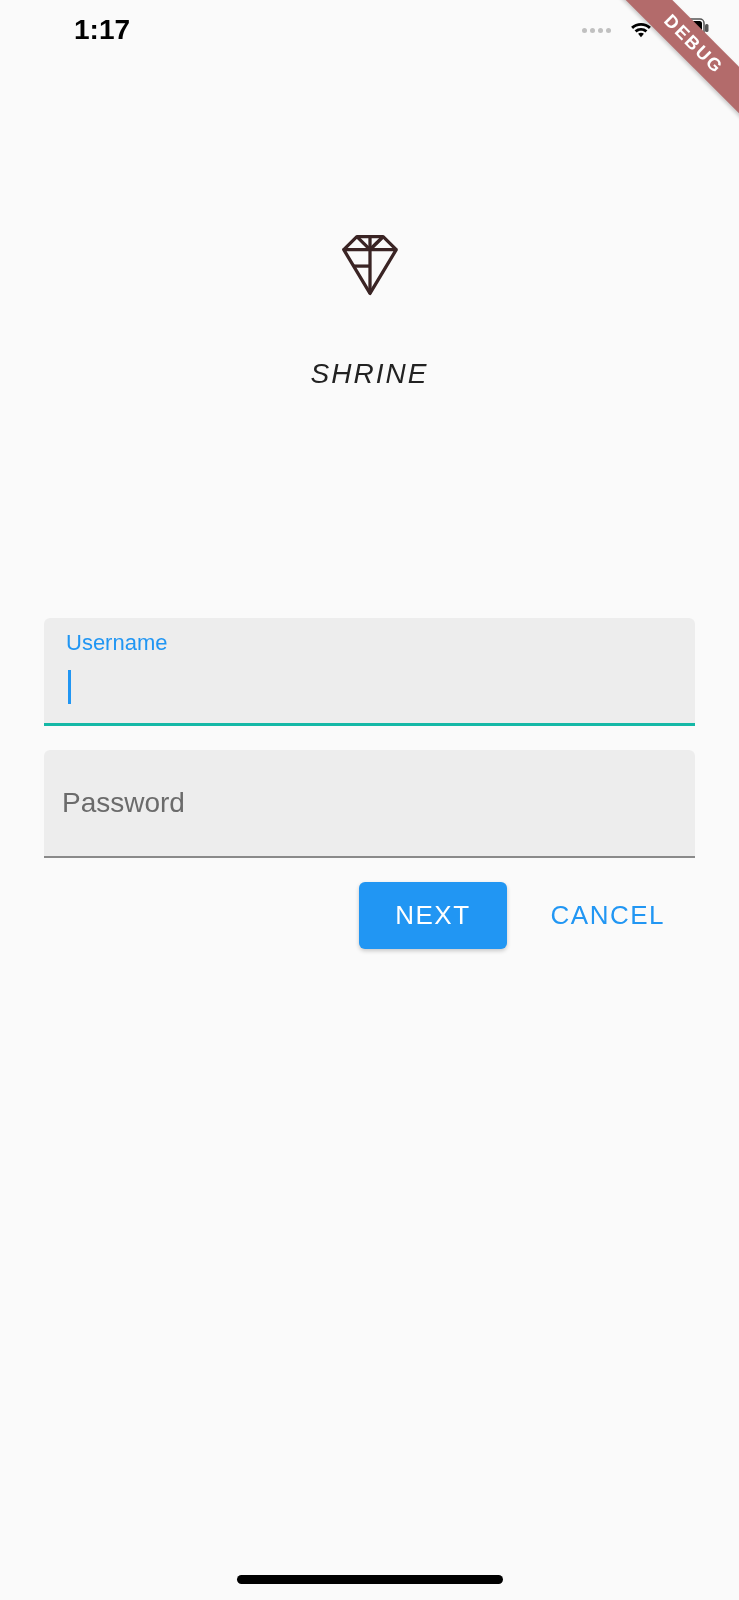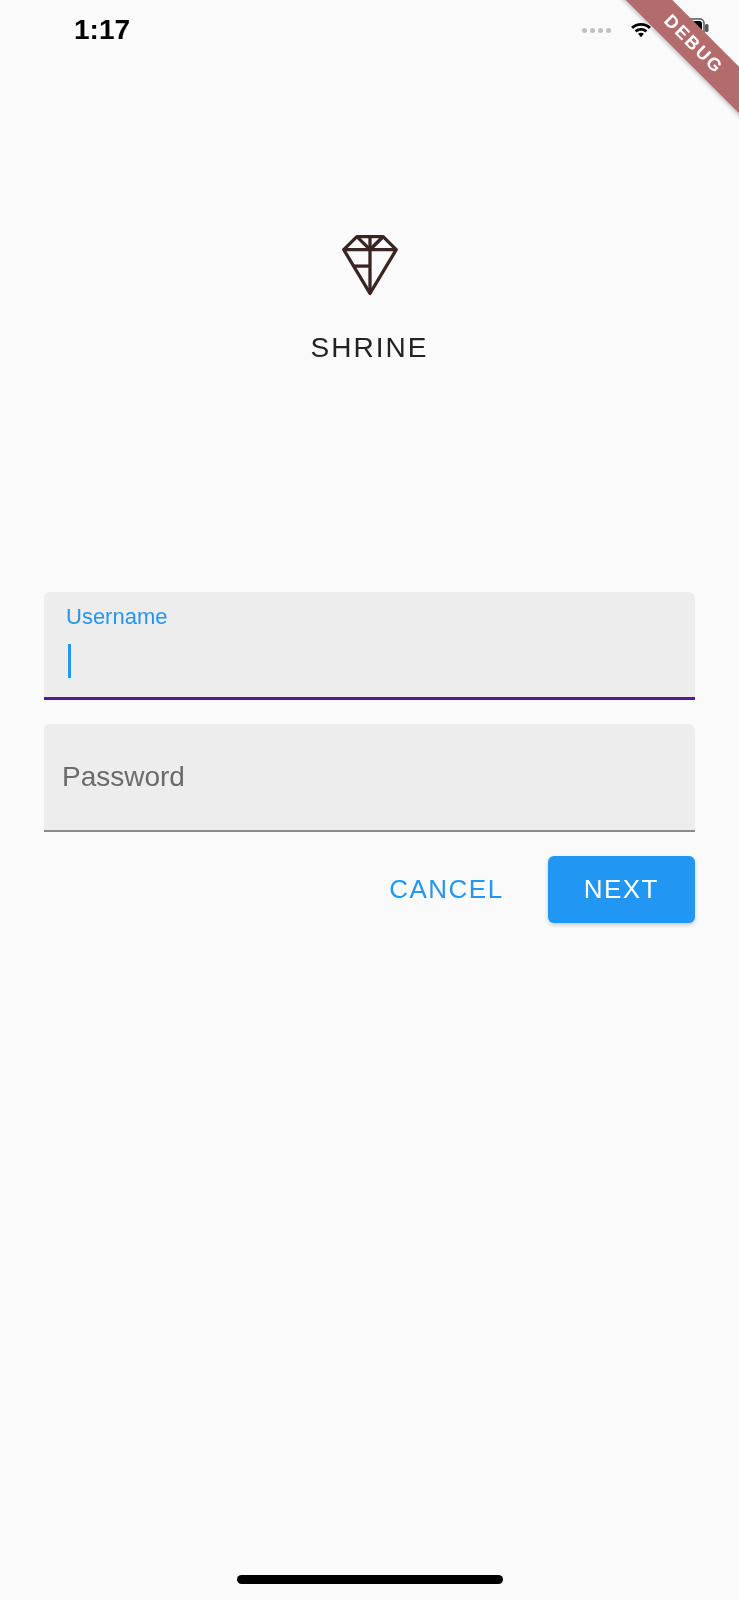--- a/index.html
+++ b/index.html
@@ -87,46 +87,47 @@
       align-items: center;
       margin-top: 170px;
     }
 
     .diamond-icon svg {
       width: 70px;
       height: 70px;
     }
 
     .app-title {
-      margin-top: 28px;
+      margin-top: 54px;
       font-size: 28px;
       letter-spacing: 2px;
       color: #222;
       font-weight: 400;
+      font-style: italic;
     }
 
     
     .form {
       margin-top: 228px;
       padding: 0 44px;
     }
 
     .text-field {
       width: 100%;
       background: #ededed;
       border-top-left-radius: 6px;
       border-top-right-radius: 6px;
       position: relative;
       padding: 12px 22px 18px 22px;
       height: 108px;
       margin-bottom: 24px;
     }
 
     .text-field.focused {
-      border-bottom: 3px solid #4c1d95;
+      border-bottom: 3px solid #14b8a6;
     }
 
     .text-field.unfocused {
       border-bottom: 2px solid #8a8a8a;
     }
 
     .field-label {
       display: block;
       font-size: 22px;
       margin-bottom: 6px;
@@ -266,18 +267,18 @@
     <div class="caret"></div>
     <input class="field-input" type="text" value="" style="">
   </div>
 
   <div class="text-field unfocused">
     <span class="field-label-placeholder">Password</span>
     <input class="field-input" type="password" value="" style="">
   </div>
 
   <div class="button-row">
+    <button class="btn btn-raised">NEXT</button>
     <button class="btn btn-flat">CANCEL</button>
-    <button class="btn btn-raised">NEXT</button>
   </div>
 </div>
 
 <div class="home-indicator"></div>
 
 </body></html>

